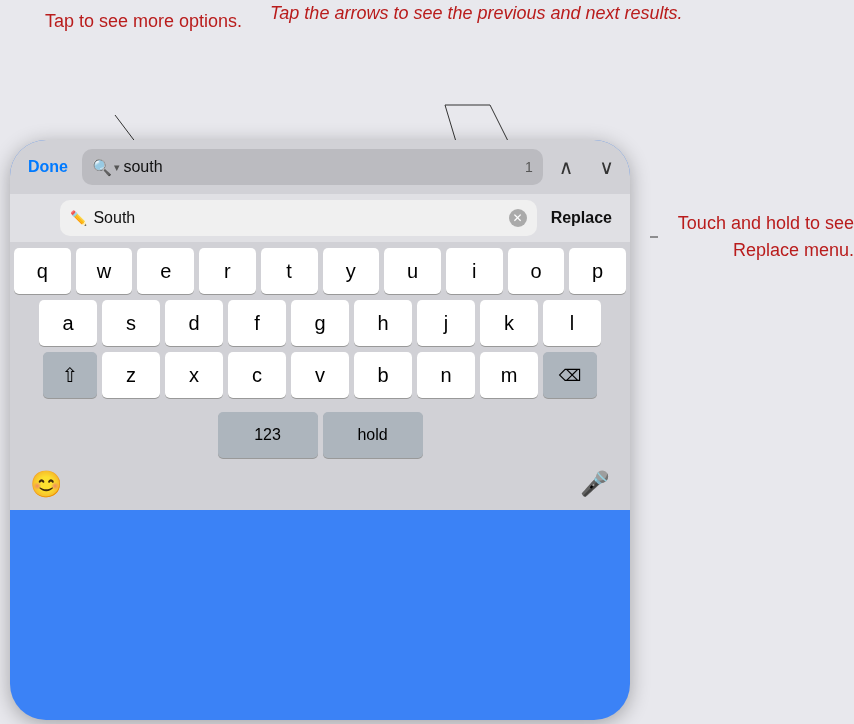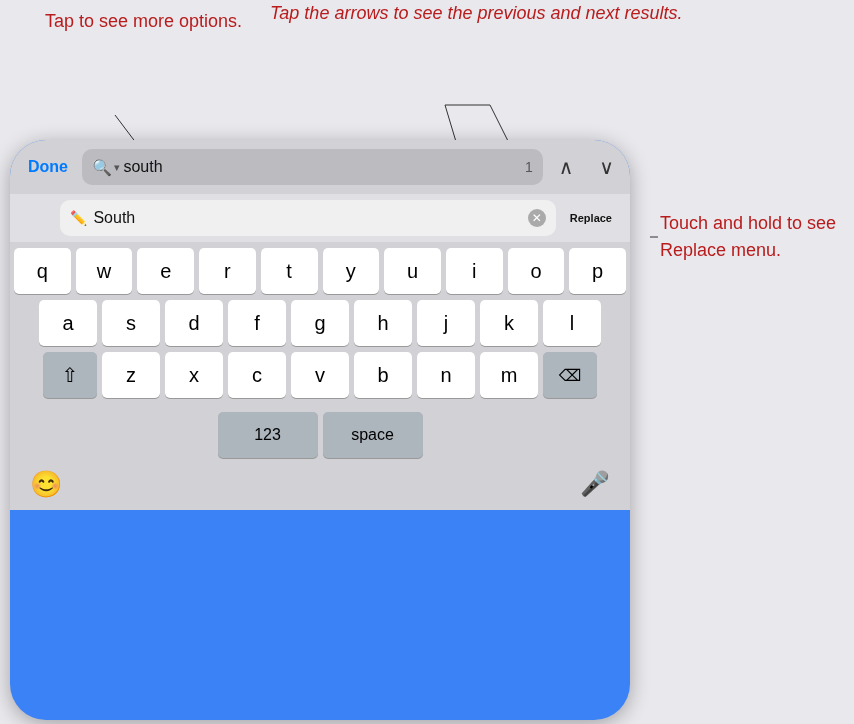--- a/index.html
+++ b/index.html
@@ -133,21 +133,21 @@
       color: white;
       font-size: 12px;
       display: flex;
       align-items: center;
       justify-content: center;
       border: none;
       cursor: pointer;
     }
 
     .replace-btn {
-      font-size: 11px;
+      font-size: 16px;
       font-weight: 700;
       color: #111;
       background: none;
       border: none;
       cursor: pointer;
       white-space: nowrap;
       padding: 4px 6px;
     }
 
     
@@ -243,21 +243,21 @@
   </style>
 </head>
 <body>
 
 <div class="callout-text" style="top:8px; left:45px; text-align:center;">Tap to
 see more
 options.</div>
 <div class="callout-text" style="top:0; left:270px; text-align:center;font-style:italic;">Tap the arrows to
 see the previous
 and next results.</div>
-<div class="callout-text" style="top:210px; left:660px; text-align:left;">Touch and
+<div class="callout-text" style="top:210px; left:660px; text-align:right;">Touch and
 hold to see
 Replace menu.</div>
 
 <svg class="annotations">
 
   <line x1="115" y1="115" x2="155" y2="168" stroke="#333" stroke-width="1"></line>
 
   <line x1="445" y1="105" x2="460" y2="155" stroke="#333" stroke-width="1"></line>
   <line x1="490" y1="105" x2="515" y2="155" stroke="#333" stroke-width="1"></line>
   <line x1="445" y1="105" x2="490" y2="105" stroke="#333" stroke-width="1"></line>
@@ -328,21 +328,21 @@
       <button class="key">c</button>
       <button class="key">v</button>
       <button class="key">b</button>
       <button class="key">n</button>
       <button class="key">m</button>
       <button class="key dark" style="min-width:44px;max-width:54px;flex:1.2;font-size:16px;">⌫</button>
     </div>
 
     <div class="key-row">
       <button class="key dark wide">123</button>
-      <button class="key dark wide">space</button>
+      <button class="key dark wide">hold</button>
     </div>
   </div>
 
   <div class="bottom-bar">
     <span class="emoji-icon">😊</span>
     <span class="mic-icon">🎤</span>
   </div>
 
 </div>
 

